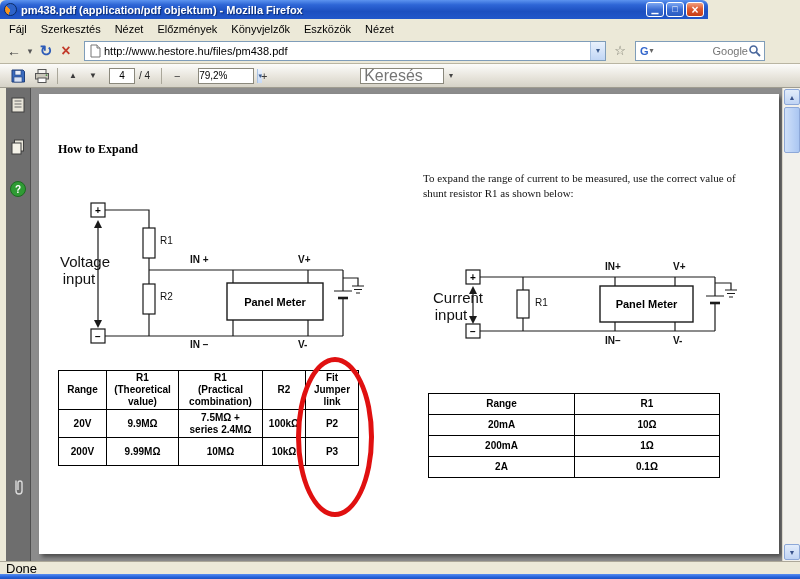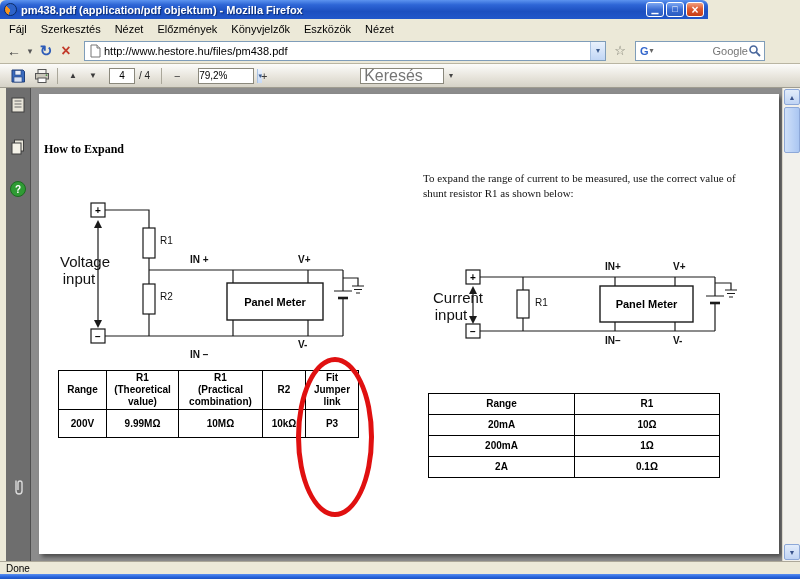--- a/index.html
+++ b/index.html
@@ -86,21 +86,21 @@
   .vscroll { position:absolute; left:782px; top:0; width:18px; height:473px; background:#F2F1EC;
     border-left:1px solid #D8D5CA; }
   .sb-btn { position:absolute; left:1px; width:16px; height:16px;
     background:linear-gradient(180deg,#E3EDFB,#C0D4F4); border:1px solid #8DA8D8; border-radius:2px;
     font-size:7px; color:#39538C; display:flex; align-items:center; justify-content:center; }
   .sb-up { top:1px; } .sb-down { bottom:1px; }
   .sb-thumb { position:absolute; left:1px; top:19px; width:16px; height:46px;
     background:linear-gradient(90deg,#CFE0F9,#AAC6F2); border:1px solid #8DA8D8; border-radius:2px; }
 
   
-  .heading { position:absolute; left:5px; top:48px; font:bold 12px "Liberation Serif",serif; color:#000; }
+  .heading { position:absolute; left:19px; top:48px; font:bold 12px "Liberation Serif",serif; color:#000; }
   .para { position:absolute; font:11px/1.32 "Liberation Serif",serif; color:#111; }
   #para-v { left:19px; top:64px; width:322px; }
   #para-c { left:384px; top:77px; width:314px; }
 
   .diag { position:absolute; }
   #vdiag { left:19px; top:104px; width:310px; height:158px; }
   #cdiag { left:394px; top:154px; width:320px; height:112px; }
   .dlabel { position:absolute; font:10px "Liberation Sans",sans-serif; color:#111; white-space:pre-line; }
   .dlabel.b { font-weight:bold; }
   .dlabel.small { font-size:15px; line-height:1.1; text-align:center; }
@@ -120,21 +120,21 @@
   #ctable { left:389px; top:299px; width:291px; }
   #ctable th,#ctable td { height:21px; }
   #ctable .c1{width:146px;} #ctable .c2{width:145px;}
   .italic { font-style:italic; }
 
   .red-ellipse { position:absolute; left:257px; top:263px; width:78px; height:160px;
     border:5px solid #E01010; border-radius:50%; z-index:5; }
 
   
   .statusbar { position:absolute; top:561px; left:0; width:800px; height:13px; background:#ECE9D8;
-    border-top:1px solid #ACA899; font-size:10px; display:flex; align-items:center; padding-left:6px; color:#000; }
+    border-top:1px solid #ACA899; font-size:13px; display:flex; align-items:center; padding-left:6px; color:#000; }
   .taskstrip { position:absolute; top:574px; left:0; width:800px; height:5px;
     background:linear-gradient(180deg,#5A8FF0,#2663DC 60%,#1E53C0); }
 </style>
 </head>
 <body>
 
 <div id="screen">
 
   <div class="titlebar">
     <span class="ff-logo"></span>
@@ -282,21 +282,21 @@
             </g>
           </svg>
           <span class="boxsign" style="left:33px;top:5px;">+</span>
           <span class="boxsign" style="left:33px;top:131px;">−</span>
           <span class="dlabel small" style="left:2px;top:56px;width:38px;">Voltage
 input</span>
           <span class="dlabel" style="left:102px;top:37px;">R1</span>
           <span class="dlabel" style="left:102px;top:93px;">R2</span>
           <span class="dlabel b" style="left:132px;top:56px;">IN +</span>
           <span class="dlabel b" style="left:240px;top:56px;">V+</span>
-          <span class="dlabel b" style="left:132px;top:151px;">IN −</span>
+          <span class="dlabel b" style="left:132px;top:141px;">IN −</span>
           <span class="dlabel b" style="left:240px;top:141px;">V-</span>
           <span class="meterlabel" style="left:169px;top:85px;width:96px;height:37px;">Panel Meter</span>
         </div>
 
         <div class="diag" id="cdiag">
           <svg width="320" height="112" viewBox="0 0 320 112">
             <g stroke="#1a1a1a" stroke-width="1.2" fill="none">
               <rect x="33" y="22" width="14" height="14" fill="#fff"></rect>
               <rect x="33" y="76" width="14" height="14" fill="#fff"></rect>
               <line x1="40" y1="40" x2="40" y2="74"></line>
@@ -336,20 +336,28 @@
 value)</th>
             <th class="c3">R1
 (Practical
 combination)</th>
             <th class="c4">R2</th>
             <th class="c5">Fit
 Jumper
 link</th>
           </tr>
           <tr>
+            <td>20V</td>
+            <td>9.9MΩ</td>
+            <td>7.5MΩ +
+series 2.4MΩ</td>
+            <td>100kΩ</td>
+            <td>P2</td>
+          </tr>
+          <tr>
             <td>200V</td>
             <td>9.99MΩ</td>
             <td>10MΩ</td>
             <td>10kΩ</td>
             <td>P3</td>
           </tr>
         </tbody>
           </table>
 
         <div class="red-ellipse"></div>

